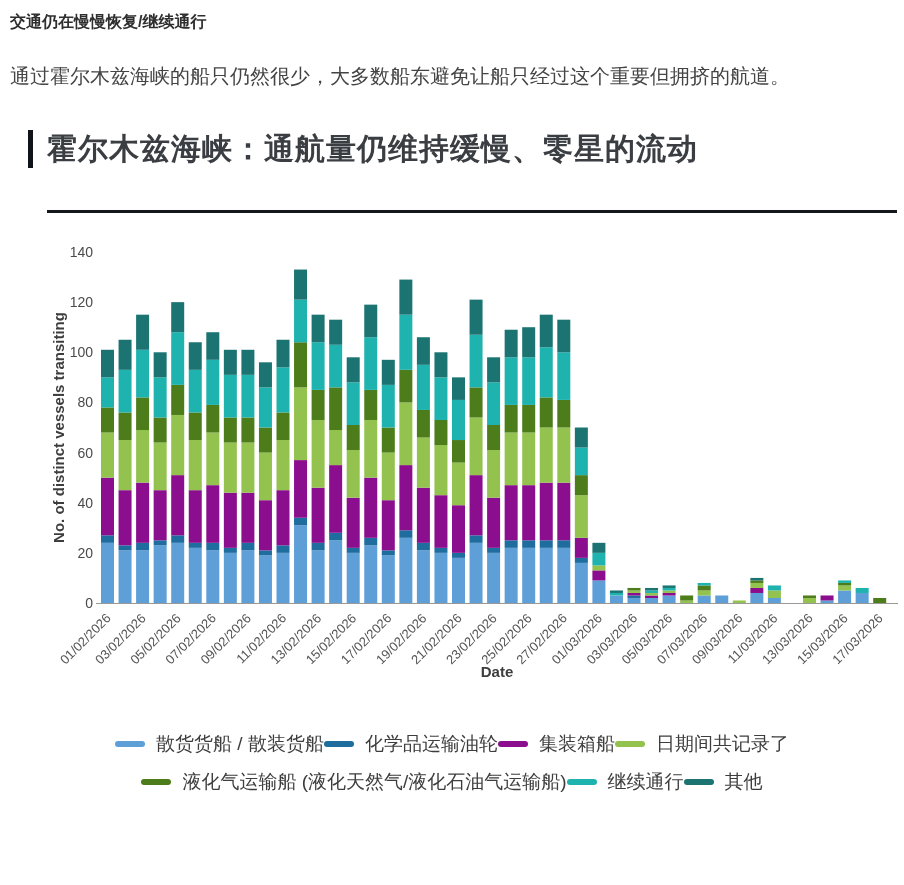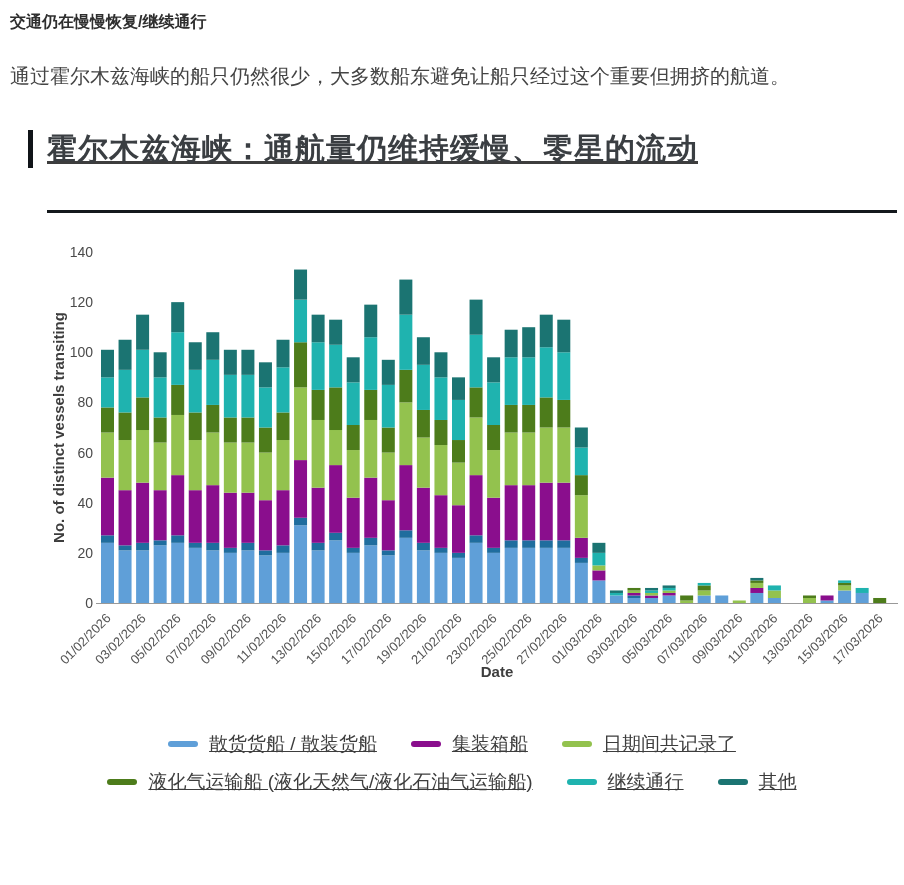--- a/index.html
+++ b/index.html
@@ -5,33 +5,33 @@
   html,body{margin:0;padding:0;background:#ffffff;}
   body{width:904px;height:885px;overflow:hidden;font-family:"Liberation Sans",sans-serif;color:#3d3d3d;position:relative;}
 
   .article{padding:12px 0 0 10px;}
   .article-heading{font-size:16px;font-weight:bold;color:#2f2f2f;margin:0;font-family:"Liberation Sans",sans-serif;}
   .article-p{font-family:"Liberation Serif",serif;font-size:20px;color:#444;margin:0;}
   .p1{margin-top:30px;}
   .p2{margin-top:27px;line-height:1.62;}
   .p-line{display:block;white-space:nowrap;overflow:hidden;}
 
-  .chart-card{margin-top:40px;text-decoration:underline;}
+  .chart-card{margin-top:40px;}
   .chart-title-block{margin-left:28px;border-left:5px solid #101418;padding-left:14px;}
   .chart-title{font-size:30px;font-weight:bold;color:#3a3e42;letter-spacing:1px;margin:0;line-height:1.25;}
   .chart-rule{margin-left:47px;margin-top:42px;height:3px;background:#14181c;width:850px;}
 
   .chart-svg-wrap{margin-top:12px;}
   svg text{font-family:"Liberation Sans",sans-serif;}
   .ytick{font-size:14px;fill:#4a4a4a;}
   .xtick{font-size:13px;fill:#555;}
   .axis-title{font-size:15px;font-weight:bold;fill:#3d3d3d;}
 
   .legend{margin-top:40px;display:flex;flex-direction:column;align-items:center;gap:12px;}
-  .legend-row{display:flex;align-items:center;gap:34px;}
+  .legend-row{display:flex;align-items:center;}
   .legend-item{display:flex;align-items:center;gap:11px;}
   .legend-swatch{width:30px;height:6px;border-radius:3px;flex:0 0 auto;}
   .legend-label{font-size:19px;color:#3d3d3d;}
 </style>
 </head>
 <body>
 
 <div class="article">
   <p class="article-heading">交通仍在慢慢恢复/继续通行</p>
   <p class="article-p p1">通过霍尔木兹海峡的船只仍然很少，大多数船东避免让船只经过这个重要但拥挤的航道。</p>
@@ -328,20 +328,24 @@
       </svg>
   </div>
 
   <div class="legend" id="legend">
       <div class="legend-row">
         <div class="legend-item">
           <span class="legend-swatch" style="background: rgb(95, 159, 216);"></span>
           <span class="legend-label">散货货船 / 散装货船</span>
         </div>
         <div class="legend-item">
+          <span class="legend-swatch" style="background: rgb(31, 109, 158);"></span>
+          <span class="legend-label">化学品运输油轮</span>
+        </div>
+        <div class="legend-item">
           <span class="legend-swatch" style="background: rgb(138, 14, 141);"></span>
           <span class="legend-label">集装箱船</span>
         </div>
         <div class="legend-item">
           <span class="legend-swatch" style="background: rgb(147, 194, 78);"></span>
           <span class="legend-label">日期间共记录了</span>
         </div>
       </div>
       <div class="legend-row">
         <div class="legend-item">

